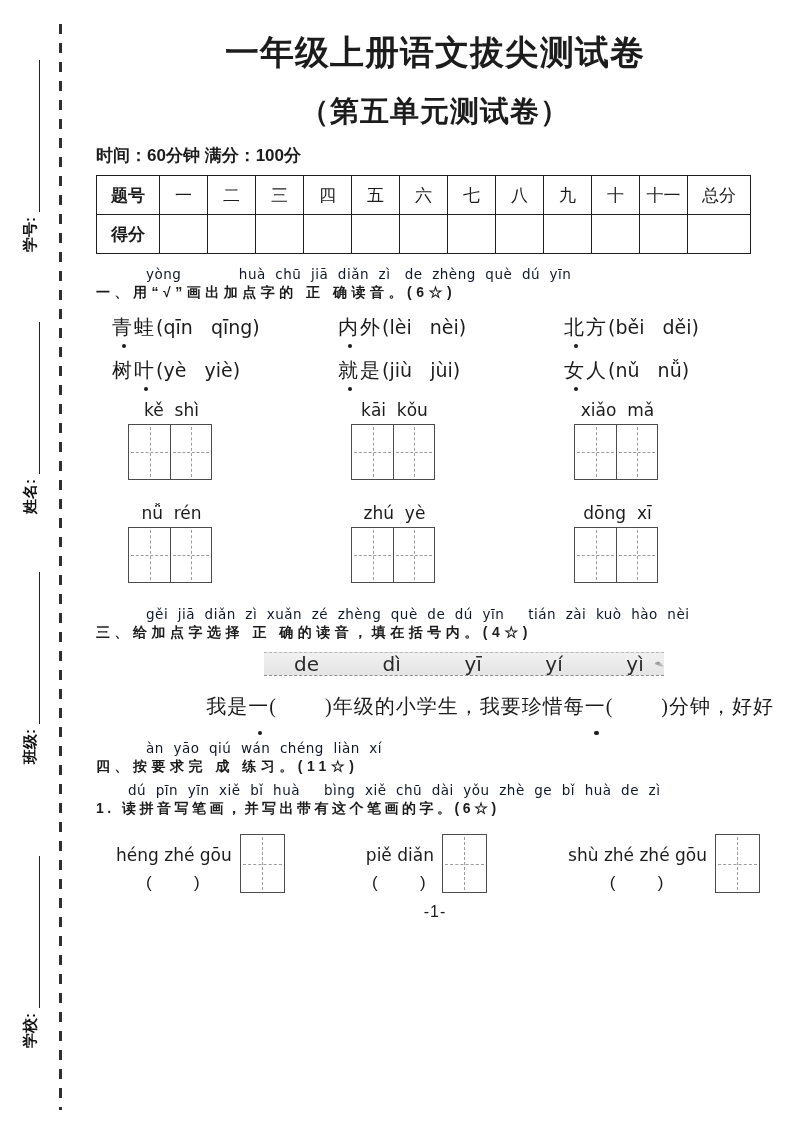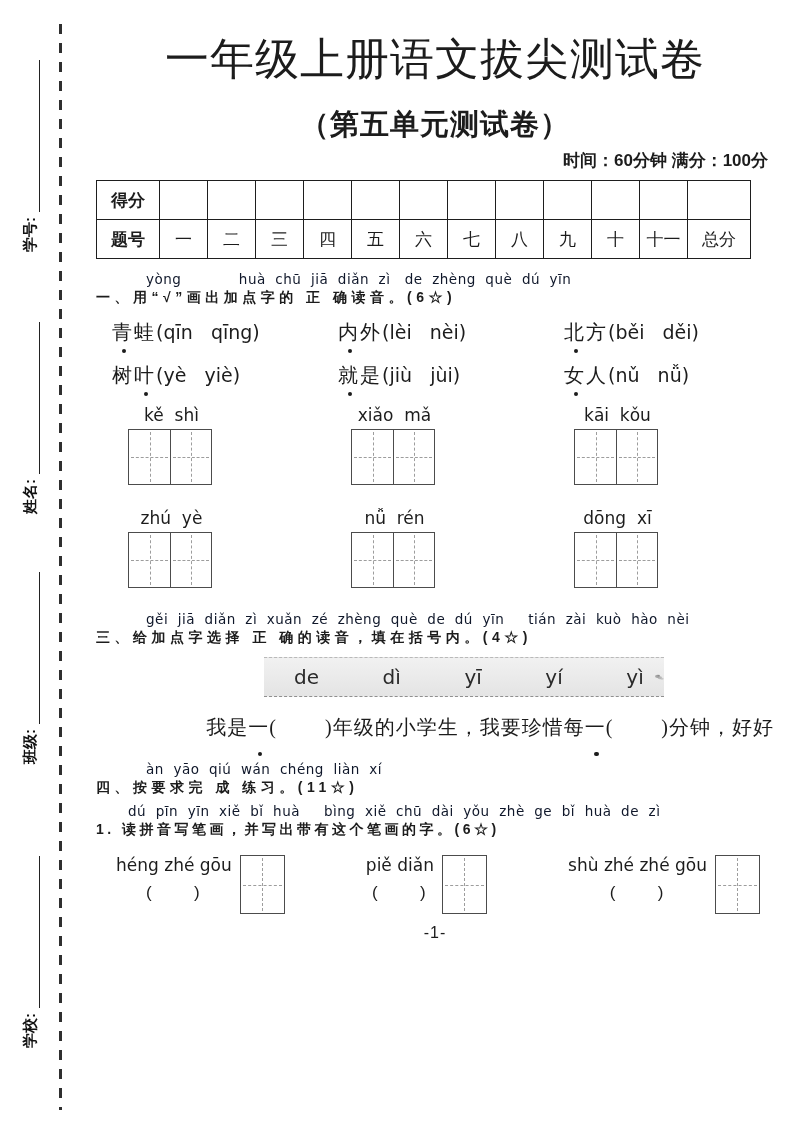--- a/index.html
+++ b/index.html
@@ -19,23 +19,23 @@
     position:absolute; left:16px; width:192px; height:24px;
     transform:rotate(-90deg); transform-origin:0 0;
     display:flex; align-items:flex-end; gap:5px;
     font-size:15px; font-weight:600; color:#111;
   }
   .side-line { flex:1; height:16px; border-bottom:1.6px solid #222; }
 
   
   .content { position:absolute; left:96px; top:30px; width:678px; }
 
-  .doc-title { text-align:center; font-size:44px; font-weight:400; letter-spacing:1px; }
+  .doc-title { text-align:center; font-size:34px; font-weight:700; letter-spacing:1px; }
   .doc-subtitle { text-align:center; font-size:29px; font-weight:800; margin-top:16px; letter-spacing:1px; }
-  .doc-meta { text-align:right; font-size:17px; font-weight:600; margin-top:4px; padding-right:6px; }
+  .doc-meta { text-align:left; font-size:17px; font-weight:600; margin-top:12px; padding-right:6px; }
 
   
   table.score { border-collapse:collapse; margin-top:8px; }
   table.score td {
     border:1.6px solid #1e1e1e; text-align:center; vertical-align:middle;
     font-size:17px; height:39px; width:48px;
   }
   table.score td.lab { width:63px; font-weight:700; }
   table.score td.total { width:63px; }
 
@@ -65,36 +65,36 @@
   .w-label { font-size:17px; white-space:pre; text-align:center; width:87px; margin-bottom:4px; }
   .tzg { display:inline-flex; border:1.7px solid #4c4c4c; background:#fff; }
   .tzg .cell { width:41px; height:54px; position:relative; }
   .tzg .cell + .cell { border-left:1.5px solid #4c4c4c; }
   .tzg .cell::before { content:""; position:absolute; top:2px; bottom:2px; left:50%; border-left:1px dashed #9d9d9d; }
   .tzg .cell::after  { content:""; position:absolute; left:2px; right:2px; top:50%; border-top:1px dashed #9d9d9d; }
   .tzg.single .cell { width:43px; height:57px; }
 
   
   .band {
-    margin-top:10px; margin-left:168px; width:400px; height:40px;
+    margin-top:10px; margin-left:168px; width:400px; height:24px;
     background:linear-gradient(#f1f1f1, #e4e4e4);
     border-top:1.4px dashed #b9b9b9; border-bottom:1.4px dashed #8f8f8f;
     display:flex; align-items:center; padding-left:30px;
     font-size:20px; color:#2a2a2a; white-space:pre;
   }
   .smudge { margin-left:10px; }
 
   
   .passage { margin-top:8px; font-family:"Liberation Serif", serif; font-size:20px; line-height:44px; letter-spacing:1px;text-align:right; }
   .passage .ind { display:inline-block; width:56px; }
   .passage .gap { white-space:pre; }
 
   
   .q1-row { display:flex; margin-top:16px; margin-left:20px; padding-right:14px; justify-content:space-between; align-items:flex-start; }
-  .q1-group { display:flex; align-items:flex-start; gap:8px; }
+  .q1-group { display:flex; align-items:flex-end; gap:8px; }
   .q1-stack { text-align:center; }
   .q1-pinyin { font-size:17px; white-space:pre; }
   .q1-paren { font-size:17px; margin-top:8px; white-space:pre; letter-spacing:2px; }
 
   .page-num { text-align:center; font-size:16px; margin-top:10px; letter-spacing:1px; }
 </style>
 </head>
 <body>
 
 <div class="cut-line"></div>
@@ -118,49 +118,49 @@
 
 <div class="content">
 
   <div class="doc-title">一年级上册语文拔尖测试卷</div>
   <div class="doc-subtitle">（第五单元测试卷）</div>
   <div class="doc-meta">时间：60分钟  满分：100分</div>
 
   <table class="score">
     <tbody>
         <tr>
-      <td class="lab">得分</td>
-      <td></td>
-      <td></td>
-      <td></td>
-      <td></td>
-      <td></td>
-      <td></td>
-      <td></td>
-      <td></td>
-      <td></td>
-      <td></td>
-      <td></td>
-      <td class="total"></td>
-    </tr>
-    <tr>
       <td class="lab">题号</td>
       <td>一</td>
       <td>二</td>
       <td>三</td>
       <td>四</td>
       <td>五</td>
       <td>六</td>
       <td>七</td>
       <td>八</td>
       <td>九</td>
       <td>十</td>
       <td>十一</td>
       <td class="total">总分</td>
     </tr>
+    <tr>
+      <td class="lab">得分</td>
+      <td></td>
+      <td></td>
+      <td></td>
+      <td></td>
+      <td></td>
+      <td></td>
+      <td></td>
+      <td></td>
+      <td></td>
+      <td></td>
+      <td></td>
+      <td class="total"></td>
+    </tr>
   </tbody>
     </table>
 
   <div class="sec-head">
     <div class="sec-pinyin pinyin-f">yòng            huà  chū  jiā  diǎn  zì   de  zhèng  què  dú  yīn</div>
     <div class="sec-title">一、用“√”画出加点字的 正 确读音。(6☆)</div>
   </div>
 
   <div class="opt-rows">
     <div class="opt-row">
@@ -193,44 +193,44 @@
   <div class="w-rows">
     <div class="w-row">
       <div class="w-group">
         <div class="w-label pinyin-f">kě  shì</div>
         <div class="tzg">
             <div class="cell"></div>
             <div class="cell"></div>
           </div>
       </div>
       <div class="w-group">
+        <div class="w-label pinyin-f">kāi  kǒu</div>
+        <div class="tzg">
+            <div class="cell"></div>
+            <div class="cell"></div>
+          </div>
+      </div>
+      <div class="w-group">
         <div class="w-label pinyin-f">xiǎo  mǎ</div>
         <div class="tzg">
             <div class="cell"></div>
             <div class="cell"></div>
           </div>
       </div>
-      <div class="w-group">
-        <div class="w-label pinyin-f">kāi  kǒu</div>
-        <div class="tzg">
-            <div class="cell"></div>
-            <div class="cell"></div>
-          </div>
-      </div>
     </div>
     <div class="w-row">
       <div class="w-group">
+        <div class="w-label pinyin-f">nǚ  rén</div>
+        <div class="tzg">
+            <div class="cell"></div>
+            <div class="cell"></div>
+          </div>
+      </div>
+      <div class="w-group">
         <div class="w-label pinyin-f">zhú  yè</div>
-        <div class="tzg">
-            <div class="cell"></div>
-            <div class="cell"></div>
-          </div>
-      </div>
-      <div class="w-group">
-        <div class="w-label pinyin-f">nǚ  rén</div>
         <div class="tzg">
             <div class="cell"></div>
             <div class="cell"></div>
           </div>
       </div>
       <div class="w-group">
         <div class="w-label pinyin-f">dōng  xī</div>
         <div class="tzg">
             <div class="cell"></div>
             <div class="cell"></div>

